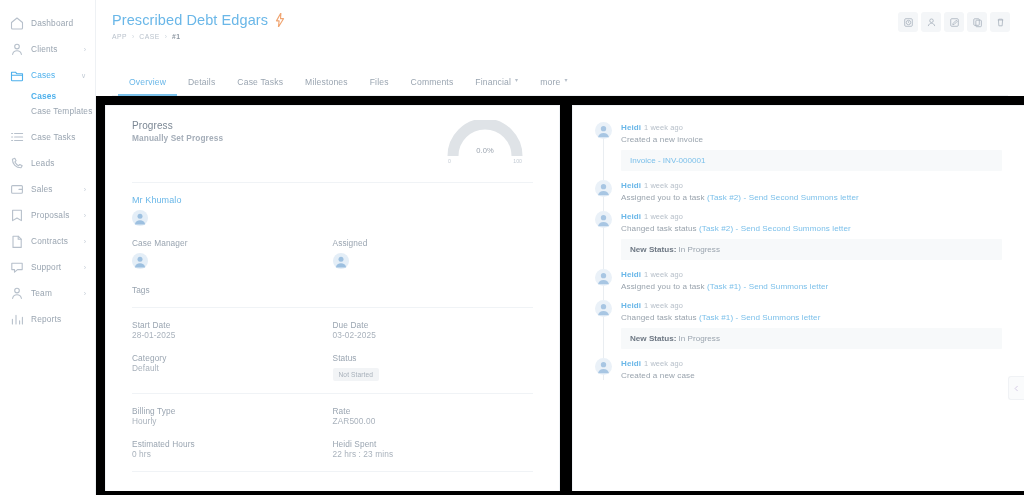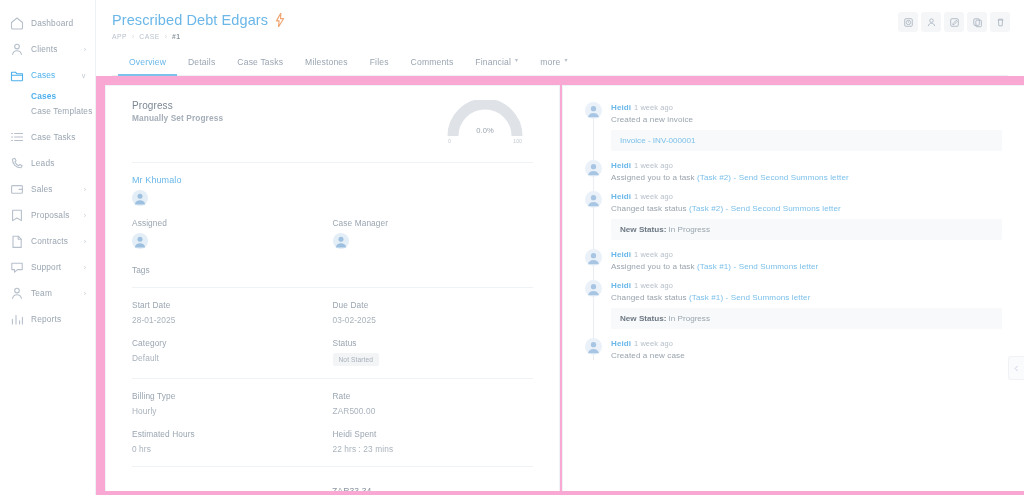--- a/index.html
+++ b/index.html
@@ -54,21 +54,21 @@
   .nav-sub-item {
     font-size: 8.3px; color: #9aa5b1;
     line-height: 14px; padding: 1px 0;
     cursor: pointer; letter-spacing: .15px;
   }
   .nav-sub-item.active { color: #4db0ec; font-weight: 600; }
   .nav-sub-item.wrap { line-height: 13px; }
   .sb-gap { height: 5px; }
 
   
-  .main { flex: 1; height: 495px; display: flex; flex-direction: column; background: #f9a8d4; position: relative; min-width: 0; }
+  .main { flex: 1; height: 495px; display: flex; flex-direction: column; background: #000000; position: relative; min-width: 0; }
 
   .page-head { background: #ffffff; padding: 12px 16px 0 16px; flex: 0 0 auto; position: relative; }
   .title-row { display: flex; align-items: center; gap: 6px; }
   .page-title {
     font-size: 14.5px; color: #6ab7e8; font-weight: 400; letter-spacing: .1px;
   }
   .bolt { width: 12px; height: 14px; display: block; }
   .crumbs { display: flex; align-items: center; gap: 5px; margin-top: 5px; }
   .crumb { font-size: 6.8px; color: #b9c2cc; letter-spacing: .5px; }
   .crumb.cur { color: #8d97a2; font-weight: 700; }
@@ -85,27 +85,27 @@
 
   .tabs {
     display: flex; align-items: flex-end; gap: 0;
     margin-top: 11px; border-bottom: 1px solid #eef1f4;
     padding-left: 6px;
   }
   .tab {
     font-size: 8.6px; color: #9aa5b1; letter-spacing: .15px;
     padding: 6px 11px 7px 11px; cursor: pointer;
     border-bottom: 2px solid transparent; margin-bottom: -1px;
-    display: flex; gap: 4px; white-space: nowrap;
+    display: flex; gap: 4px; white-space: nowrap; margin-top: 20px;
   }
   .tab.active { color: #6ab7e8; border-bottom-color: #7cc2ec; }
   .tab .dd { font-size: 6px; color: #b6bfc9; line-height: 1; }
 
   
-  .body { flex: 1; display: flex; gap: 2px; padding: 9px 0 4px 9px; min-height: 0; overflow: hidden; justify-content: center; }
+  .body { flex: 1; display: flex; gap: 12px; padding: 9px 0 4px 9px; min-height: 0; overflow: hidden; justify-content: center; }
   .col-left { flex: 0 0 455px; background: #ffffff; border: 1px solid #f0f3f6; border-bottom: none; overflow: hidden; }
   .col-right { flex: 1; background: #ffffff; border: 1px solid #f0f3f6; border-bottom: none; border-right: none; overflow: hidden; position: relative; }
 
   .card-pad { padding: 14px 26px 0 26px; }
 
   .prog-row { display: flex; align-items: flex-start; justify-content: space-between; padding-bottom: 16px; }
   .prog-title { font-size: 10px; color: #7b8794; letter-spacing: .1px; }
   .prog-sub { font-size: 8.3px; color: #a5aeb9; margin-top: 2px; letter-spacing: .1px; font-weight: bold; }
   .gauge { width: 76px; height: 46px; position: relative; margin-right: 10px; }
   .gauge svg { display: block; }
@@ -119,21 +119,21 @@
   .divider { height: 1px; background: #f0f3f6; margin: 0 26px; }
 
   .sect { padding: 12px 26px 12px 26px; }
   .client-name { font-size: 9px; color: #6ab7e8; letter-spacing: .1px; cursor: pointer; }
   .avatar-sm { width: 16px; height: 16px; margin-top: 5px; }
   .avatar-sm svg, .avatar-md svg { display: block; }
 
   .two-col { display: flex; margin-top: 12px; }
   .two-col > div { flex: 0 0 50%; }
   .fld-lbl { font-size: 8.3px; color: #9aa5b1; letter-spacing: .1px; }
-  .fld-val { font-size: 8.3px; color: #a9b2bc; margin-top: 5px; letter-spacing: .1px; }
+  .fld-val { font-size: 8.3px; color: #a9b2bc; letter-spacing: .1px; }
   .fld-grp { margin-bottom: 13px; }
   .fld-grp:last-child { margin-bottom: 0; }
   .pill {
     display: inline-block; margin-top: 4px;
     background: #f2f4f6; color: #a7b0ba;
     font-size: 6.6px; padding: 3px 6px; border-radius: 2px;
     letter-spacing: .1px;
   }
   .tags-lbl { font-size: 8.3px; color: #9aa5b1; margin-top: 16px; }
 
@@ -403,31 +403,31 @@
           <div class="avatar-sm">
             <svg width="16" height="16" viewBox="0 0 16 16">
                 <circle cx="8" cy="8" r="8" fill="#e4eef7"></circle>
                 <circle cx="8" cy="6.3" r="2.5" fill="#9dc0e0"></circle>
                 <path d="M2.8 14.4c.6-2.7 2.6-4.1 5.2-4.1s4.6 1.4 5.2 4.1z" fill="#9dc0e0"></path>
               </svg>
           </div>
 
           <div class="two-col">
             <div>
-              <div class="fld-lbl">Assigned</div>
+              <div class="fld-lbl">Case Manager</div>
               <div class="avatar-sm">
                 <svg width="16" height="16" viewBox="0 0 16 16">
                     <circle cx="8" cy="8" r="8" fill="#e4eef7"></circle>
                     <circle cx="8" cy="6.3" r="2.5" fill="#9dc0e0"></circle>
                     <path d="M2.8 14.4c.6-2.7 2.6-4.1 5.2-4.1s4.6 1.4 5.2 4.1z" fill="#9dc0e0"></path>
                   </svg>
               </div>
             </div>
             <div>
-              <div class="fld-lbl">Case Manager</div>
+              <div class="fld-lbl">Assigned</div>
               <div class="avatar-sm">
                 <svg width="16" height="16" viewBox="0 0 16 16">
                     <circle cx="8" cy="8" r="8" fill="#e4eef7"></circle>
                     <circle cx="8" cy="6.3" r="2.5" fill="#9dc0e0"></circle>
                     <path d="M2.8 14.4c.6-2.7 2.6-4.1 5.2-4.1s4.6 1.4 5.2 4.1z" fill="#9dc0e0"></path>
                   </svg>
               </div>
             </div>
           </div>
           <div class="tags-lbl">Tags</div>

